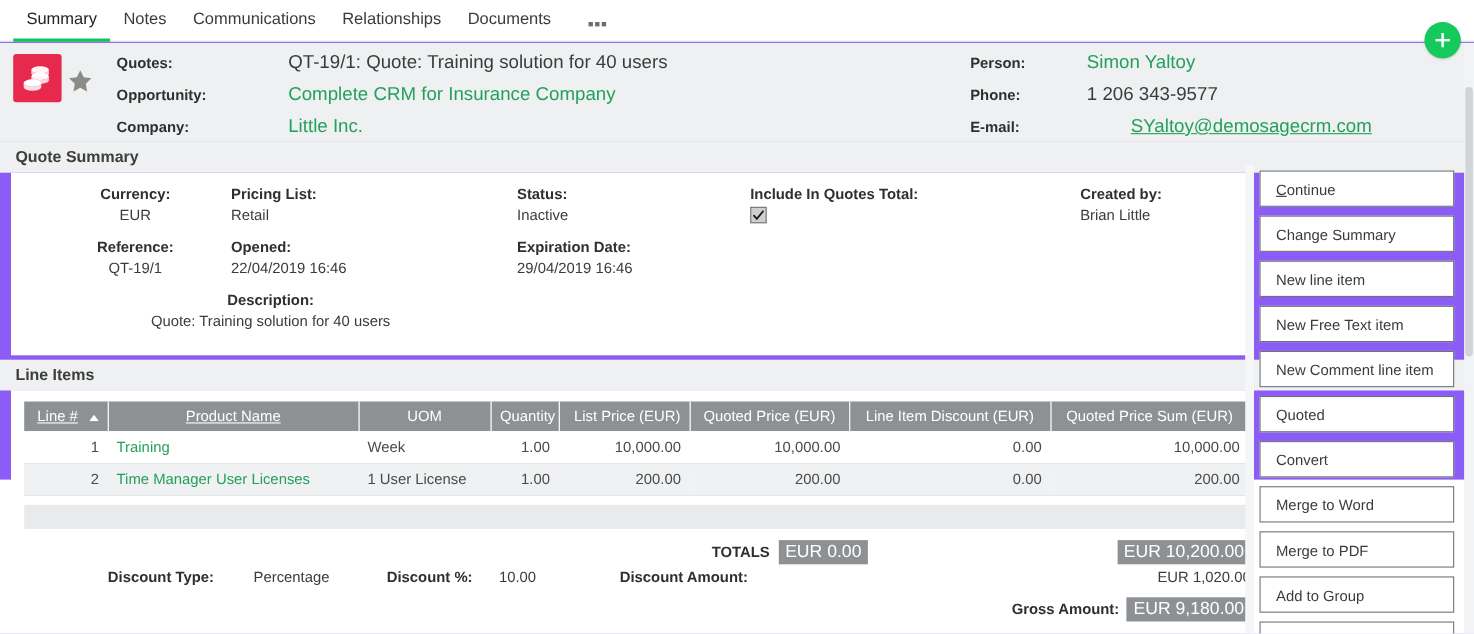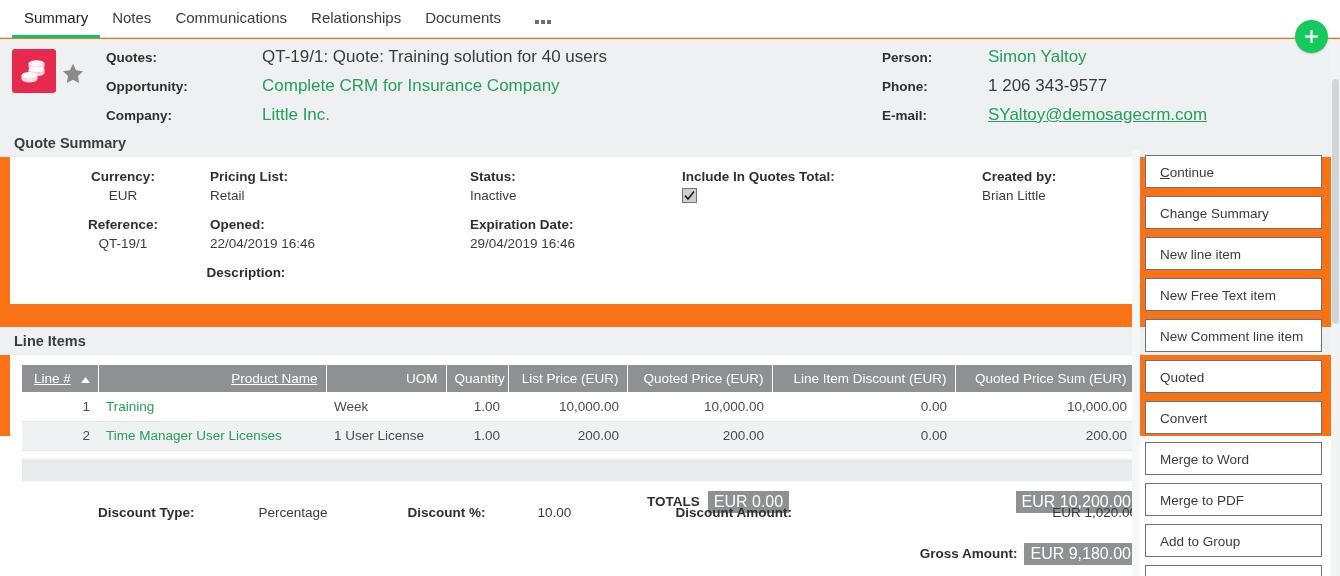--- a/index.html
+++ b/index.html
@@ -4,21 +4,21 @@
 <style>
   * { box-sizing: border-box; }
   html, body {
     margin: 0; padding: 0;
     width: 1340px; height: 576px;
     overflow: hidden;
     background: #ffffff;
     font-family: "Liberation Sans", sans-serif;
     color: #333333;
   }
-  .page { position: relative; width: 1340px; height: 436px; background:#f97316; }
+  .page { position: relative; width: 1340px; height: 436px; background:#8b5cf6; }
 
   
   .tabbar {
     position:absolute; top:0; left:0; width:1340px; height:38px;
     background:#ffffff; border-bottom:1px solid #d7dadc;
     display:flex; align-items:flex-end; padding-left:12px;
   }
   .tab {
     font-size:15px; color:#3b3b3b; padding:0 12px 9px 12px;
     line-height:16px; cursor:pointer; white-space:nowrap;
@@ -49,21 +49,21 @@
   }
   .rh-star { width:34px; display:flex; justify-content:center; padding-top:16px; flex:none; cursor:pointer; }
   .rh-fields { margin-left:16px; }
   .rh-row { display:flex; align-items:baseline; height:29px;gap:34px; }
   .rh-lbl { font-size:13.5px; font-weight:bold; color:#2f2f2f; width:122px; flex:none; }
   .rh-val { font-size:17px; color:#3b3b3b; }
   .rh-val.link { color:#25a05a; cursor:pointer; }
   .rh-right { position:absolute; top:8px; left:882px; }
   .rh-right .rh-row { height:29px; }
   .rh-right .rh-lbl { width:72px; }
-  .rh-val.mail { color:#25a05a; text-decoration:underline; cursor:pointer; }
+  .rh-val.mail { color:#25a05a; text-decoration:underline; cursor:pointer;margin-left:40px; }
 
   
   .sect-title {
     font-size:14.5px; font-weight:bold; color:#3d3d3d;
     padding:6px 0 6px 14px; background:#eef0f1;
   }
 
   
   .panel { background:#ffffff; margin:0 0 0 10px; width:1125px; }
 
@@ -76,21 +76,21 @@
   .chk {
     width:15px; height:15px; border:1px solid #757575; background:#cfcfcf;
     display:flex; align-items:center; justify-content:center; cursor:pointer;
   }
 
   
   .tablewrap { padding:10px 0 0 12px; background:#ffffff; }
   table.li { border-collapse:collapse; width:1113px; font-size:13.5px; table-layout:fixed; }
   table.li thead th {
     background:#8e9194; color:#ffffff; font-weight:normal; font-size:13.5px;
-    text-align:right; padding:5px 8px; border-right:1px solid #ffffff; height:27px;
+    text-align:center; padding:5px 8px; border-right:1px solid #ffffff; height:27px;
     white-space:nowrap; cursor:pointer;
   }
   table.li thead th.num { text-align:right; }
   table.li thead th u { text-decoration:underline; }
   table.li tbody td {
     padding:6px 8px; color:#4a4a4a; border-bottom:1px solid #e3e5e6; height:29px; white-space:nowrap;
   }
   table.li tbody tr.odd td { background:#ffffff; }
   table.li tbody tr.even td { background:#f0f1f2; }
   td.num { text-align:right; }
@@ -98,21 +98,21 @@
   .sortarrow { display:inline-block; margin-left:6px; vertical-align:middle; }
 
   
   .totals { background:#ffffff; padding:10px 12px 0 12px; position:relative; height:92px; }
   .t-lbl { font-size:13.5px; font-weight:bold; color:#2f2f2f; }
   .t-val { font-size:13.5px; color:#3b3b3b; }
   .hl { background:#8e9194; color:#ffffff; padding:2px 6px; display:inline-block; }
 
   .totrow1 { position:absolute; left:637px; top:10px; width:490px; display:flex; align-items:center; }
   .totrow1 .right { margin-left:auto; }
-  .totrow2 { position:absolute; left:0; top:24px; width:1127px; display:flex; align-items:center;gap:28px; }
+  .totrow2 { position:absolute; left:0; top:36px; width:1127px; display:flex; align-items:center; }
   .totrow3 { position:absolute; left:0; top:62px; width:1127px; display:flex; align-items:center; justify-content:flex-end; }
 
   
   .actions {
     position:absolute; top:155px; right:12px; width:183px;
   }
   .actbtn {
     width:177px; height:33px; background:#ffffff; border:1px solid #6f7276;
     font-size:13.5px; color:#3b3b3b; text-align:left; padding-left:14px;
     line-height:31px; margin-bottom:8px; cursor:pointer; white-space:nowrap;
@@ -206,20 +206,21 @@
           <div class="fld">
             <div class="lbl">Currency:</div>
             <div class="val">EUR</div>
           </div>
           <div class="fld">
             <div class="lbl">Reference:</div>
             <div class="val">QT-19/1</div>
           </div>
           <div class="fld" style="width:420px;">
             <div class="lbl">Description:</div>
+            <div class="val">Quote: Training solution for 40 users</div>
           </div>
         </div>
         <div class="col" style="width:260px;">
           <div class="fld">
             <div class="lbl">Pricing List:</div>
             <div class="val">Retail</div>
           </div>
           <div class="fld">
             <div class="lbl">Opened:</div>
             <div class="val">22/04/2019 16:46</div>

